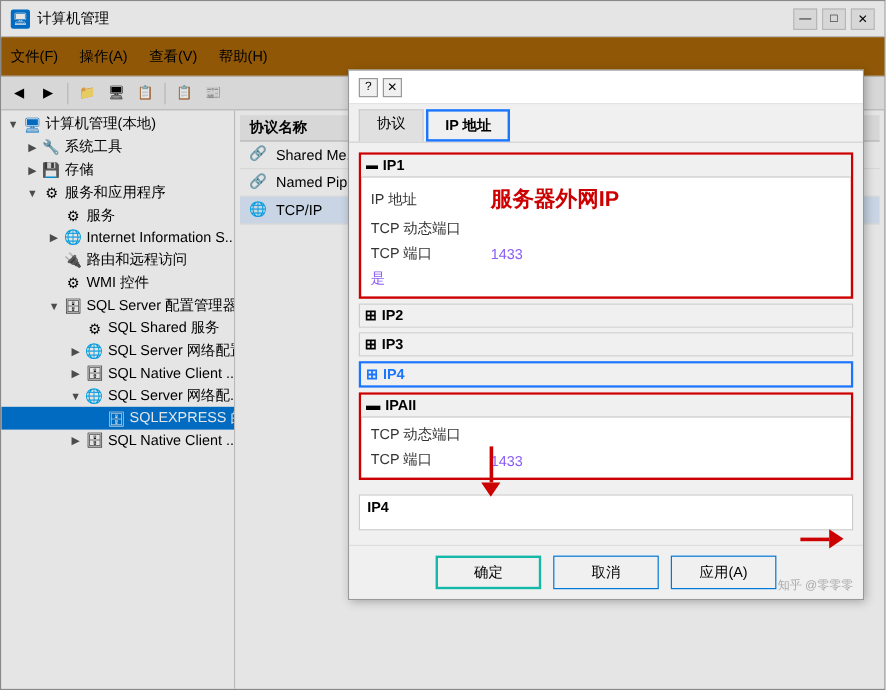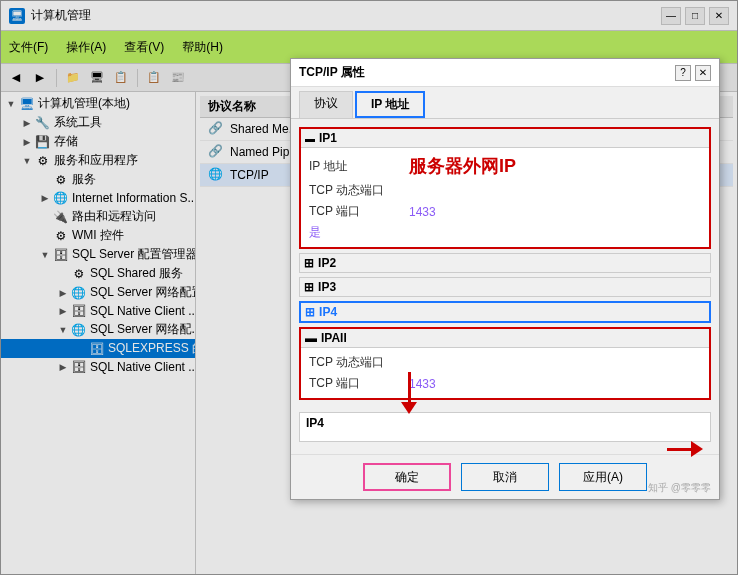--- a/index.html
+++ b/index.html
@@ -52,21 +52,21 @@
       width: 20px; height: 18px;
       border: 1px solid #ccc;
       background: #f0f0f0;
       font-size: 10px;
       display: flex; align-items: center; justify-content: center;
       cursor: pointer;
     }
 
     
     .menu-bar {
-      background: #bef264;
+      background: #a16207;
       height: 22px;
       display: flex;
       align-items: center;
       padding: 16px 4px;
       gap: 10px;
       border-bottom: 1px solid #ccc;
     }
     .menu-item {
       font-size: 12px;
       padding: 2px 4px;
@@ -351,21 +351,21 @@
     .dialog-btn {
       width: 88px;
       height: 28px;
       border: 1px solid #0078d7;
       background: #f0f0f0;
       font-size: 12px;
       cursor: pointer;
       display: flex; align-items: center; justify-content: center;
     }
     .dialog-btn.primary {
-      border: 2px solid #ec4899;
+      border: 2px solid #14b8a6;
     }
 
     
     .arrow-down {
       position: absolute;
       display: flex;
       flex-direction: column;
       align-items: center;
       pointer-events: none;
     }
@@ -547,21 +547,20 @@
       </div>
     </div>
 
   </div>
 </div>
 
 <div class="dialog-overlay">
   <div class="dialog">
 
     <div class="dialog-title-bar">
-      <span class="dialog-title-text">TCP/IP 属性</span>
       <div class="dialog-title-controls">
         <div class="dialog-ctrl-btn">?</div>
         <div class="dialog-ctrl-btn">✕</div>
       </div>
     </div>
 
     <div class="dialog-tabs">
       <div class="dialog-tab">协议</div>
       <div class="dialog-tab active highlighted">IP 地址</div>
     </div>

